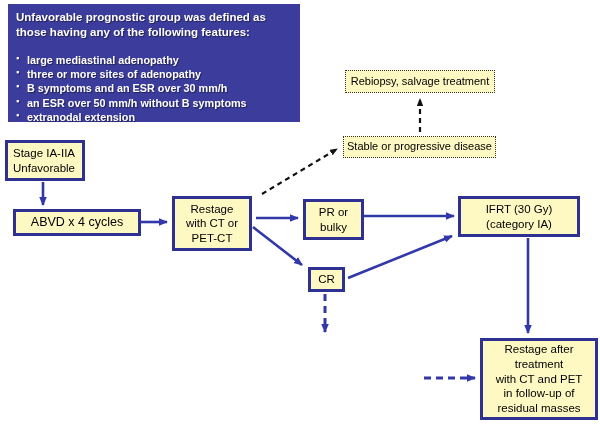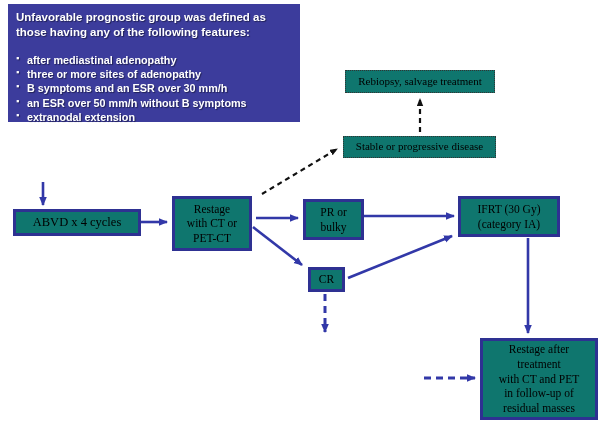--- a/index.html
+++ b/index.html
@@ -29,30 +29,29 @@
   }
   .arrow-blue        { stroke: var(--arrow-blue); stroke-width: 2.6; fill: none; }
   .arrow-blue-dash   { stroke: var(--arrow-blue); stroke-width: 3;   fill: none; stroke-dasharray: 7 5; }
   .arrow-black-dash  { stroke: var(--arrow-black); stroke-width: 2.2; fill: none; stroke-dasharray: 5 4; }
   #mk-blue path  { fill: var(--arrow-blue); }
   #mk-black path { fill: var(--arrow-black); }
 
   .node {
     position: absolute;
     z-index: 2;
-    background: #0f766e;
+    background: #fef9c3;
     color: var(--box-text);
     display: flex;
     align-items: center;
     justify-content: center;
     text-align: center;
     white-space: pre-line;
     font-size: 11.5px;
     line-height: 1.25;
-    font-family: Liberation Serif, serif;
   }
   .solid  { border: 3px solid var(--box-border); }
   .dashed { border: 3px dashed var(--box-border); }
   .dotted { border: 1px dotted #333; font-size: 11px; }
 
   #header-box {
     position: absolute;
     left: 8px; top: 4px;
     width: 292px; height: 118px;
     background: var(--header-bg);
@@ -75,21 +74,21 @@
     line-height: 1.32;
   }
   #header-bullets li { display: flex; }
   .bullet-glyph { width: 11px; flex: 0 0 11px; font-size: 9px; }
 
   #node-stage        { left: 5px;   top: 140px; width: 80px;  height: 41px; justify-content: flex-start; text-align: left; padding-left: 5px; }
   #node-abvd4        { left: 3px;   top: 209px; width: 128px; height: 27px; font-size: 12.5px; margin-left: 10px; }
   #node-restage-ct   { left: 172px; top: 196px; width: 80px;  height: 55px; text-align: center; }
   #node-pr-bulky     { left: 303px; top: 199px; width: 61px;  height: 41px; }
   #node-cr           { left: 308px; top: 267px; width: 37px;  height: 25px; }
-  #node-ifrt         { left: 458px; top: 196px; width: 102px; height: 41px; }
+  #node-ifrt         { left: 458px; top: 196px; width: 122px; height: 41px; }
   #node-abvd2        { left: 278px; top: 337px; width: 142px; height: 83px; line-height: 1.3; }
   #node-restage-after{ left: 480px; top: 338px; width: 118px; height: 82px; line-height: 1.3; }
   #node-rebiopsy     { left: 345px; top: 70px;  width: 150px; height: 23px; }
   #node-stable       { left: 343px; top: 136px; width: 153px; height: 22px; }
 </style>
 </head>
 <body>
 
 <div id="canvas">
 
@@ -115,21 +114,21 @@
     <line class="arrow-black-dash" x1="420" y1="132" x2="420" y2="99" marker-end="url(#mk-black)"></line>
     <line class="arrow-black-dash" x1="262" y1="194" x2="337" y2="149" marker-end="url(#mk-black)"></line>
   </svg>
 
   <div id="header-box">
     <div id="header-title">Unfavorable prognostic group was defined as
 those having any of the following features:</div>
     <ul id="header-bullets">
       <li>
         <span class="bullet-glyph">▪</span>
-        <span>after mediastinal adenopathy</span>
+        <span>large mediastinal adenopathy</span>
       </li>
       <li>
         <span class="bullet-glyph">▪</span>
         <span>three or more sites of adenopathy</span>
       </li>
       <li>
         <span class="bullet-glyph">▪</span>
         <span>B symptoms and an ESR over 30 mm/h</span>
       </li>
       <li>
@@ -138,20 +137,22 @@
       </li>
       <li>
         <span class="bullet-glyph">▪</span>
         <span>extranodal extension</span>
       </li>
     </ul>
   </div>
 
   <div class="node dotted" id="node-rebiopsy">Rebiopsy, salvage treatment</div>
   <div class="node dotted" id="node-stable">Stable or progressive disease</div>
+  <div class="node solid" id="node-stage">Stage IA-IIA
+Unfavorable</div>
   <div class="node solid" id="node-abvd4">ABVD x 4 cycles</div>
   <div class="node solid" id="node-restage-ct">Restage
 with CT or
 PET-CT</div>
   <div class="node solid" id="node-pr-bulky">PR or
 bulky</div>
   <div class="node solid" id="node-cr">CR</div>
   <div class="node solid" id="node-ifrt">IFRT (30 Gy)
 (category IA)</div>
   <div class="node solid" id="node-restage-after">Restage after

